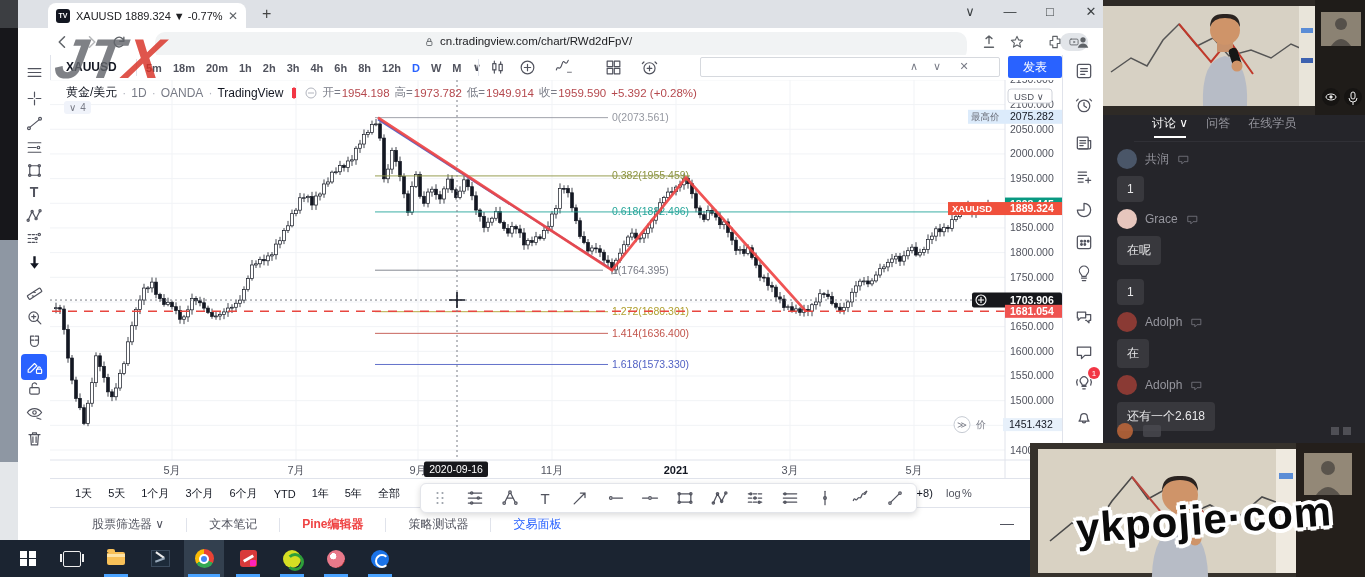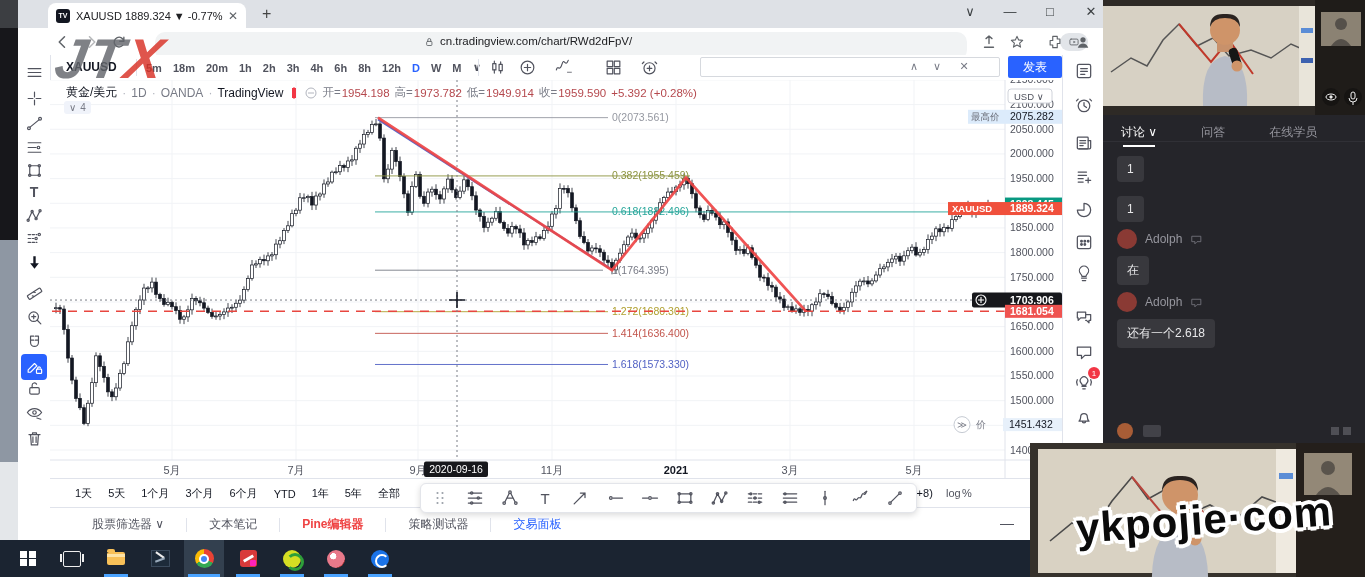--- a/index.html
+++ b/index.html
@@ -79,21 +79,21 @@
   .btab-sep{width:1px;height:14px;background:#e0e3eb;}
   #panel-min{position:absolute;left:950px;top:7px;color:#51535e;font-size:14px;cursor:pointer;}
   
   #taskbar{left:0;top:540px;width:1365px;height:37px;background:#1b2431;}
   .task-cell{position:absolute;top:0;width:40px;height:37px;display:flex;align-items:center;justify-content:center;cursor:pointer;}
   .task-cell.active{background:#33404f;}
   .underline{position:absolute;bottom:0;left:8px;width:24px;height:3px;background:#4aa3ff;}
   
   #top-video{left:1103px;top:0;width:262px;height:115px;z-index:40;}
   #chat{left:1103px;top:115px;width:262px;height:328px;background:#25252a;z-index:30;overflow:hidden;}
-  #chat-tabs{display:flex;align-items:flex-end;height:26px;border-bottom:1px solid #303036;padding:0 18px;gap:44px;}
+  #chat-tabs{display:flex;align-items:flex-start;height:26px;border-bottom:1px solid #303036;padding:0 18px;gap:18px;margin-left:31px;}
   .ctab{font-size:12px;color:#96969e;position:relative;cursor:pointer;white-space:nowrap;}
   .ctab.active{color:#fff;}
   .ctab.active::after{content:"";position:absolute;left:2px;right:2px;bottom:-6px;height:2px;background:#fff;}
   .msg{padding:7px 14px 0 14px;}
   .msg-head{display:flex;align-items:center;gap:8px;}
   .avatar{width:20px;height:20px;border-radius:50%;flex:none;}
   .mname{font-size:12px;color:#96969e;}
   .mbubble-ic{color:#7a7a82;}
   .mtext{display:inline-block;background:#38383d;color:#e8e8ea;font-size:12px;border-radius:4px;
          padding:6px 10px;margin:7px 0 0 0;max-width:200px;}
@@ -1251,21 +1251,38 @@
       </g>
   </svg>
 
   <div class="abs" id="chat">
     <div id="chat-tabs">
         <span class="ctab active">讨论 ∨</span>
         <span class="ctab">问答</span>
         <span class="ctab">在线学员</span>
       </div>
     <div id="chat-msgs">
-        <div class="msg"><div class="mtext">1</div></div>
+        <div class="msg"><div class="msg-head">
+            <div class="avatar" style="background:#4a5668;"></div>
+            <span class="mname">共润</span>
+            <span class="mbubble-ic">
+              <svg width="13" height="13" viewBox="0 0 24 24" fill="none" stroke="#7a7a82" stroke-width="1.5" stroke-linecap="round" stroke-linejoin="round">
+                <path d="M4 6h16v10h-7l-4 4v-4H4z"></path>
+              </svg>
+            </span>
+          </div><div class="mtext">1</div></div>
+        <div class="msg"><div class="msg-head">
+            <div class="avatar" style="background:#e6c6bd;"></div>
+            <span class="mname">Grace</span>
+            <span class="mbubble-ic">
+              <svg width="13" height="13" viewBox="0 0 24 24" fill="none" stroke="#7a7a82" stroke-width="1.5" stroke-linecap="round" stroke-linejoin="round">
+                <path d="M4 6h16v10h-7l-4 4v-4H4z"></path>
+              </svg>
+            </span>
+          </div><div class="mtext">在呢</div></div>
         <div class="msg"><div class="mtext">1</div></div>
         <div class="msg"><div class="msg-head">
             <div class="avatar" style="background:#8a3a34;"></div>
             <span class="mname">Adolph</span>
             <span class="mbubble-ic">
               <svg width="13" height="13" viewBox="0 0 24 24" fill="none" stroke="#7a7a82" stroke-width="1.5" stroke-linecap="round" stroke-linejoin="round">
                 <path d="M4 6h16v10h-7l-4 4v-4H4z"></path>
               </svg>
             </span>
           </div><div class="mtext">在</div></div>

